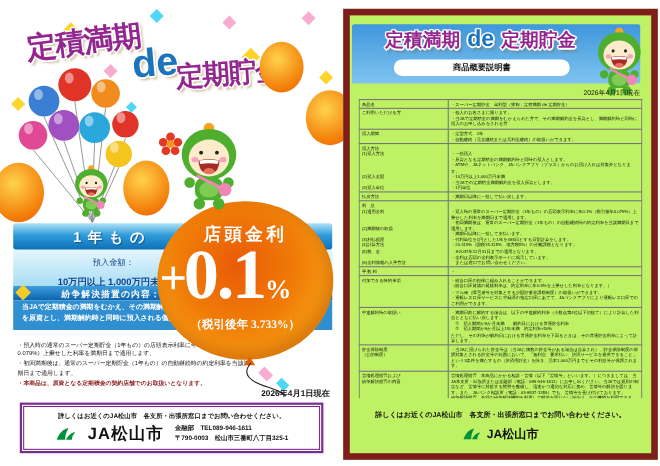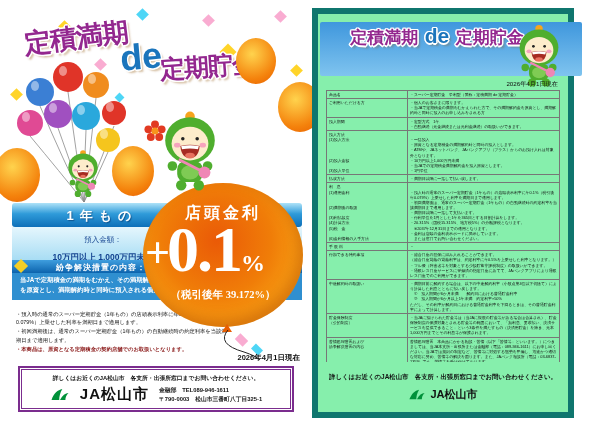--- a/index.html
+++ b/index.html
@@ -54,22 +54,22 @@
   .lp-note-red{color:#8b1a1a;font-weight:bold;}
   .lp-asof{left:184px;top:351px;width:108px;text-align:right;font-size:7.5px;font-weight:bold;color:#111;z-index:7;}
   .lp-footer{left:10px;top:364px;width:276px;height:46px;border:2px solid #7b2d8e;background:#fff;box-sizing:border-box;padding:1px;}
   .lp-footer-inner{border:1px solid #7b2d8e;height:100%;box-sizing:border-box;padding:2px 6px 0 6px;}
   .lp-footer-notice{text-align:center;font-size:5.8px;font-weight:bold;color:#111;margin-top:2px;}
   .lp-footer-row{display:flex;align-items:center;justify-content:center;gap:10px;margin-top:2px;}
   .lp-org{font-size:15px;font-weight:bold;color:#111;letter-spacing:1px;}
   .lp-contact{font-size:5.8px;color:#111;line-height:1.4;font-weight:bold;}
   .balloon-sm{border-radius:50%;}
   
-  .right-page{position:absolute;left:312px;top:8px;width:262px;height:410px;box-sizing:border-box;
-    border:6px solid #0f766e;background:#86efac;}
+  .right-page{position:absolute;left:312px;top:8px;width:286px;height:410px;box-sizing:border-box;
+    border:6px solid #7f1d1d;background:#bef264;}
   .rp-band{left:2px;top:8px;width:262px;height:54px;border-radius:2px;
     background:linear-gradient(180deg,#3f97dd 0%,#7fc4ef 100%);}
   .rp-title{left:14px;top:10px;width:210px;text-align:center;white-space:nowrap;}
   .rp-title .s1,.rp-title .s3{font-size:17px;}
   .rp-title .s2{font-size:21px;margin:0 2px;}
   .rp-pill{left:40px;top:40px;width:160px;height:15px;background:#fff;border-radius:8px;
     text-align:center;font-size:7.5px;font-weight:bold;color:#111;line-height:15px;}
   .rp-mascot{right:4px;top:8px;width:50px;height:66px;}
   .rp-asof{top:66px;right:10px;font-size:6.2px;color:#111;}
   .rp-tablewrap{left:8px;right:8px;top:76px;bottom:50px;overflow:hidden;}
@@ -203,21 +203,21 @@
     </div>
     <div class="abs lp-panel-body">
       <div class="abs lp-eligible-body">当JAで定期積金の満期をむかえ、その満期解約金
 を原資とし、満期解約時と同時に預入される個人の方</div>
     </div>
 
     <div class="abs rate-balloon">
       <div class="abs rb-heading">店頭金利</div>
       <div class="abs rb-plus">+</div>
       <div class="abs rb-rate"><span>0.1</span><span class="rb-pct">%</span></div>
-      <div class="abs rb-aftertax">（税引後年 39.172%）</div>
+      <div class="abs rb-aftertax">（税引後年 3.733%）</div>
     </div>
     <div class="abs rb-knot"></div>
     <svg class="abs" style="left:196px;top:328px;width:70px;height:32px;z-index:6" viewBox="0 0 70 32">
       <path d="M24 0 Q12 14 40 22 Q52 26 56 30" stroke="#222" stroke-width="1" fill="none"></path>
     </svg>
 
     <svg class="abs" style="left:150px;top:106px;width:64px;height:84px;z-index:7" viewBox="0 0 80 104">
         <use href="#mascot"></use>
       </svg>
     <svg class="abs" style="left:136px;top:118px;width:22px;height:22px;z-index:8" viewBox="0 0 20 20">
@@ -250,20 +250,21 @@
   </div>
 
   <div class="right-page">
 
     <div class="abs rp-band"></div>
     <div class="abs rp-title">
       <span class="s1 outl-purple">定積満期</span>
       <span class="s2 outl-blue">de</span>
       <span class="s3 outl-purple">定期貯金</span>
     </div>
+    <div class="abs rp-pill">商品概要説明書</div>
     <svg class="abs rp-mascot" viewBox="0 0 80 104">
         <use href="#mascot"></use>
       </svg>
     <div class="abs rp-asof">2026年4月1日現在</div>
 
     <div class="abs rp-tablewrap">
       <table class="spec">
         <tbody>
             <tr>
               <td class="lbl">商品名</td>

